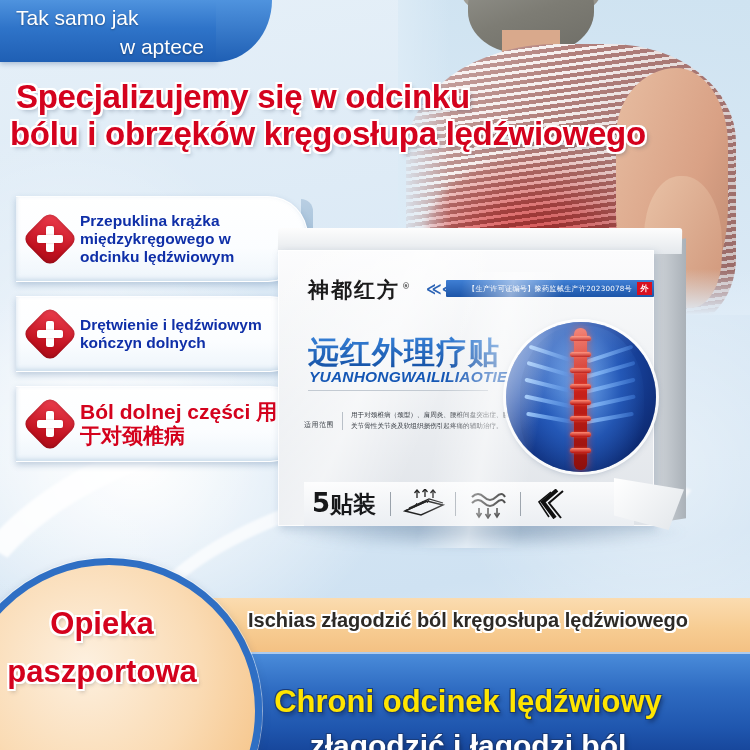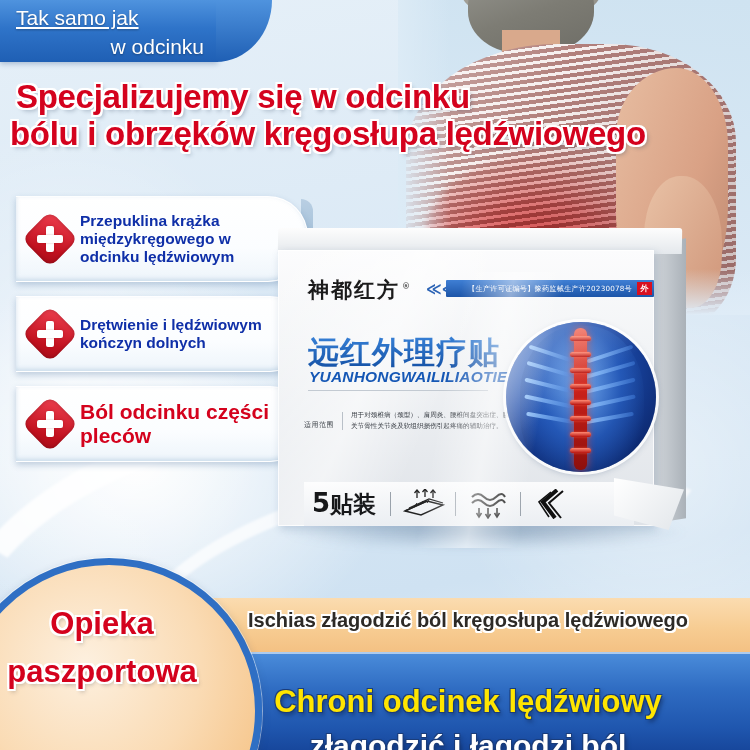--- a/index.html
+++ b/index.html
@@ -86,21 +86,21 @@
     background:linear-gradient(180deg,#4f93de,#1f5fb4);
     border-bottom-right-radius:56px 62px;
   }
   .ribbon-txt{
     position:absolute;left:0;top:0;width:218px;height:62px;z-index:3;
     color:#fff;font-size:21px;line-height:29px;font-weight:400;
     text-align:right;padding:3px 14px 0 0;box-sizing:border-box;
     text-shadow:0 1px 2px rgba(0,0,0,.30);
   }
   .ribbon-txt span{display:block;}
-  .rb-l1{text-align:left;padding-left:16px;text-decoration:underline;}
+  .rb-l1{text-align:left;padding-left:16px;}
 
   
   .headline{
     position:absolute;left:0;top:78px;width:750px;z-index:6;
     text-align:left;
   }
   .hl{
     display:block;color:#d4021d;font-weight:bold;font-size:33px;line-height:37px;
     letter-spacing:-.3px;
     text-shadow:
@@ -333,21 +333,21 @@
     <div class="ph-fade-l"></div>
     <div class="ph-fade-b"></div>
   </div>
 
   <div class="swoosh sw1"></div>
   <div class="swoosh sw2"></div>
 
   <div class="ribbon"></div>
   <div class="ribbon-txt">
     <span class="rb-l1">Tak samo jak</span>
-    <span>w odcinku</span>
+    <span>w aptece</span>
   </div>
 
   <div class="headline">
     <span class="hl hl1">Specjalizujemy się w odcinku</span>
     <span class="hl hl2">bólu i obrzęków kręgosłupa lędźwiowego</span>
   </div>
 
   <div class="features">
 
     <div class="pill tall">
@@ -362,21 +362,21 @@
       <div class="cross">
           <i></i>
         </div>
       <div class="pill-txt blue">Drętwienie i lędźwiowym kończyn dolnych</div>
     </div>
 
     <div class="pill">
       <div class="cross">
           <i></i>
         </div>
-      <div class="pill-txt red sm">Ból odcinku części pleców</div>
+      <div class="pill-txt red sm">Ból dolnej części 用于对颈椎病</div>
     </div>
 
   </div>
 
   <div class="boxwrap">
     <div class="box-shadow"></div>
     <div class="box-side"></div>
     <div class="box-top"></div>
     <div class="box-face">
 

